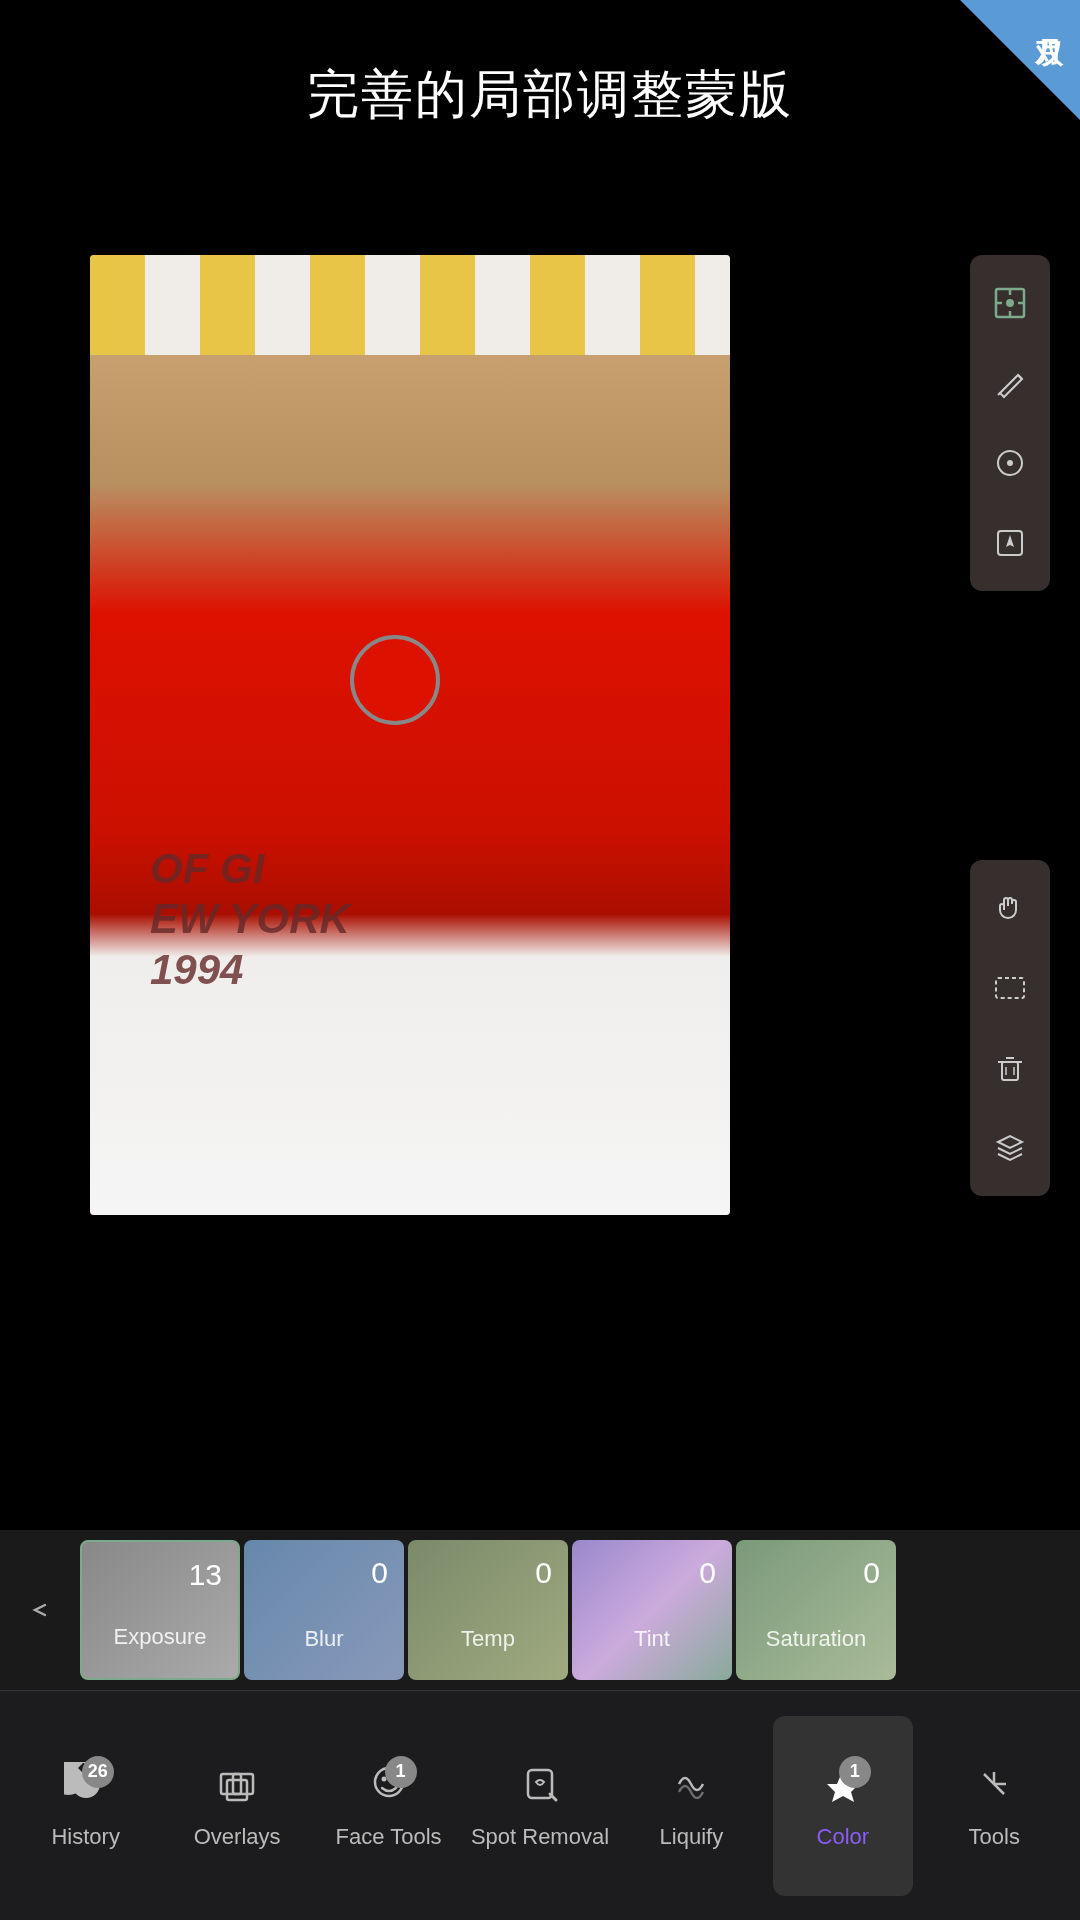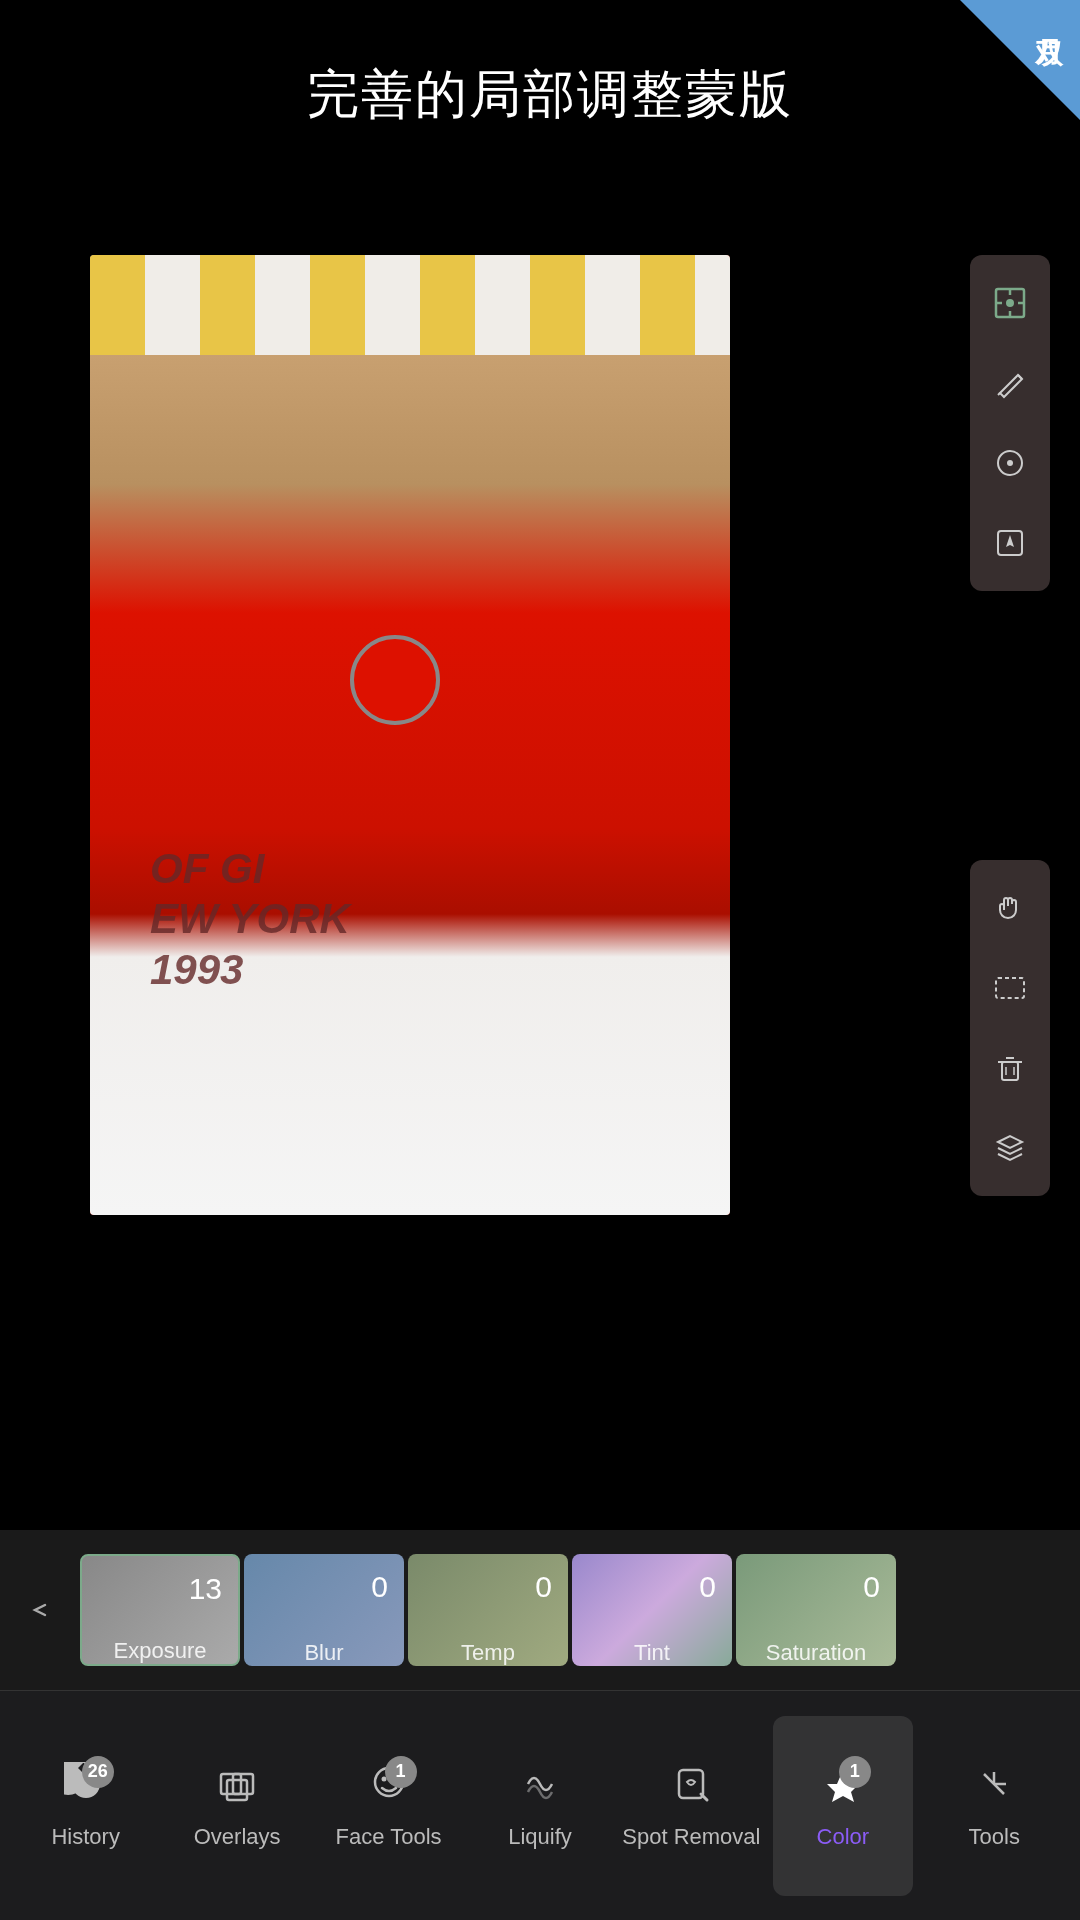--- a/index.html
+++ b/index.html
@@ -146,27 +146,27 @@
 
     .adj-scroll {
       display: flex;
       flex: 1;
       overflow: hidden;
       gap: 4px;
     }
 
     .adj-item {
       width: 160px;
-      height: 112px;
+      height: 140px;
       border-radius: 8px;
       display: flex;
       flex-direction: column;
       align-items: center;
       justify-content: flex-end;
-      padding-bottom: 0;
+      padding-bottom: 28px;
       position: relative;
       flex-shrink: 0;
       overflow: hidden;
       cursor: pointer;
     }
     .adj-item.active {
       border: 2px solid #7caa8a;
     }
 
     .adj-value {
@@ -343,21 +343,21 @@
         </div>
     </div>
 
     <div class="photo-face-area"></div>
 
     <div class="red-circle"></div>
 
     <div class="shirt-text">
       <div>OF GI</div>
       <div>EW YORK</div>
-      <div>1993</div>
+      <div>1994</div>
     </div>
   </div>
 </div>
 
 <div class="toolbar-right-top">
   <div class="tool-btn active">
     <svg class="icon-svg-sm" viewBox="0 0 36 36" fill="none" xmlns="http://www.w3.org/2000/svg">
       <rect x="4" y="4" width="28" height="28" rx="2" stroke="#7caa8a" stroke-width="2.5" fill="none"></rect>
       <line x1="18" y1="4" x2="18" y2="10" stroke="#7caa8a" stroke-width="2.5"></line>
       <line x1="18" y1="26" x2="18" y2="32" stroke="#7caa8a" stroke-width="2.5"></line>
@@ -479,38 +479,38 @@
         <path d="M15 26 Q22 32 29 26" stroke="#bbb" stroke-width="2.5" fill="none" stroke-linecap="round"></path>
       </svg>
       <span class="badge">1</span>
     </div>
     <span class="nav-label">Face Tools</span>
   </div>
 
   <div class="nav-item">
     <div class="nav-icon">
       <svg width="44" height="44" viewBox="0 0 44 44" fill="none">
-        <path d="M10 22 Q16 10 22 22 Q28 34 34 22" stroke="#bbb" stroke-width="2.5" fill="none"></path>
-        <path d="M10 30 Q16 18 22 30 Q28 42 34 30" stroke="#bbb" stroke-width="2.5" fill="none" opacity="0.5"></path>
-      </svg>
-    </div>
-    <span class="nav-label">Liquify</span>
-  </div>
-
-  <div class="nav-item">
-    <div class="nav-icon">
-      <svg width="44" height="44" viewBox="0 0 44 44" fill="none">
         <rect x="10" y="8" width="24" height="28" rx="4" stroke="#bbb" stroke-width="2.5" fill="none"></rect>
         <path d="M18 20 Q22 16 26 20 Q22 26 18 20Z" stroke="#bbb" stroke-width="2" fill="none"></path>
         <line x1="32" y1="32" x2="38" y2="38" stroke="#bbb" stroke-width="3" stroke-linecap="round"></line>
       </svg>
     </div>
     <span class="nav-label">Spot Removal</span>
   </div>
 
+  <div class="nav-item">
+    <div class="nav-icon">
+      <svg width="44" height="44" viewBox="0 0 44 44" fill="none">
+        <path d="M10 22 Q16 10 22 22 Q28 34 34 22" stroke="#bbb" stroke-width="2.5" fill="none"></path>
+        <path d="M10 30 Q16 18 22 30 Q28 42 34 30" stroke="#bbb" stroke-width="2.5" fill="none" opacity="0.5"></path>
+      </svg>
+    </div>
+    <span class="nav-label">Liquify</span>
+  </div>
+
   <div class="nav-item active">
     <div class="nav-icon">
       <svg width="44" height="44" viewBox="0 0 44 44" fill="none">
         <path d="M22 8 L28 22 L38 22 L30 30 L33 40 L22 34 L11 40 L14 30 L6 22 L16 22 Z" fill="white"></path>
       </svg>
       <span class="badge">1</span>
     </div>
     <span class="nav-label">Color</span>
   </div>
 

